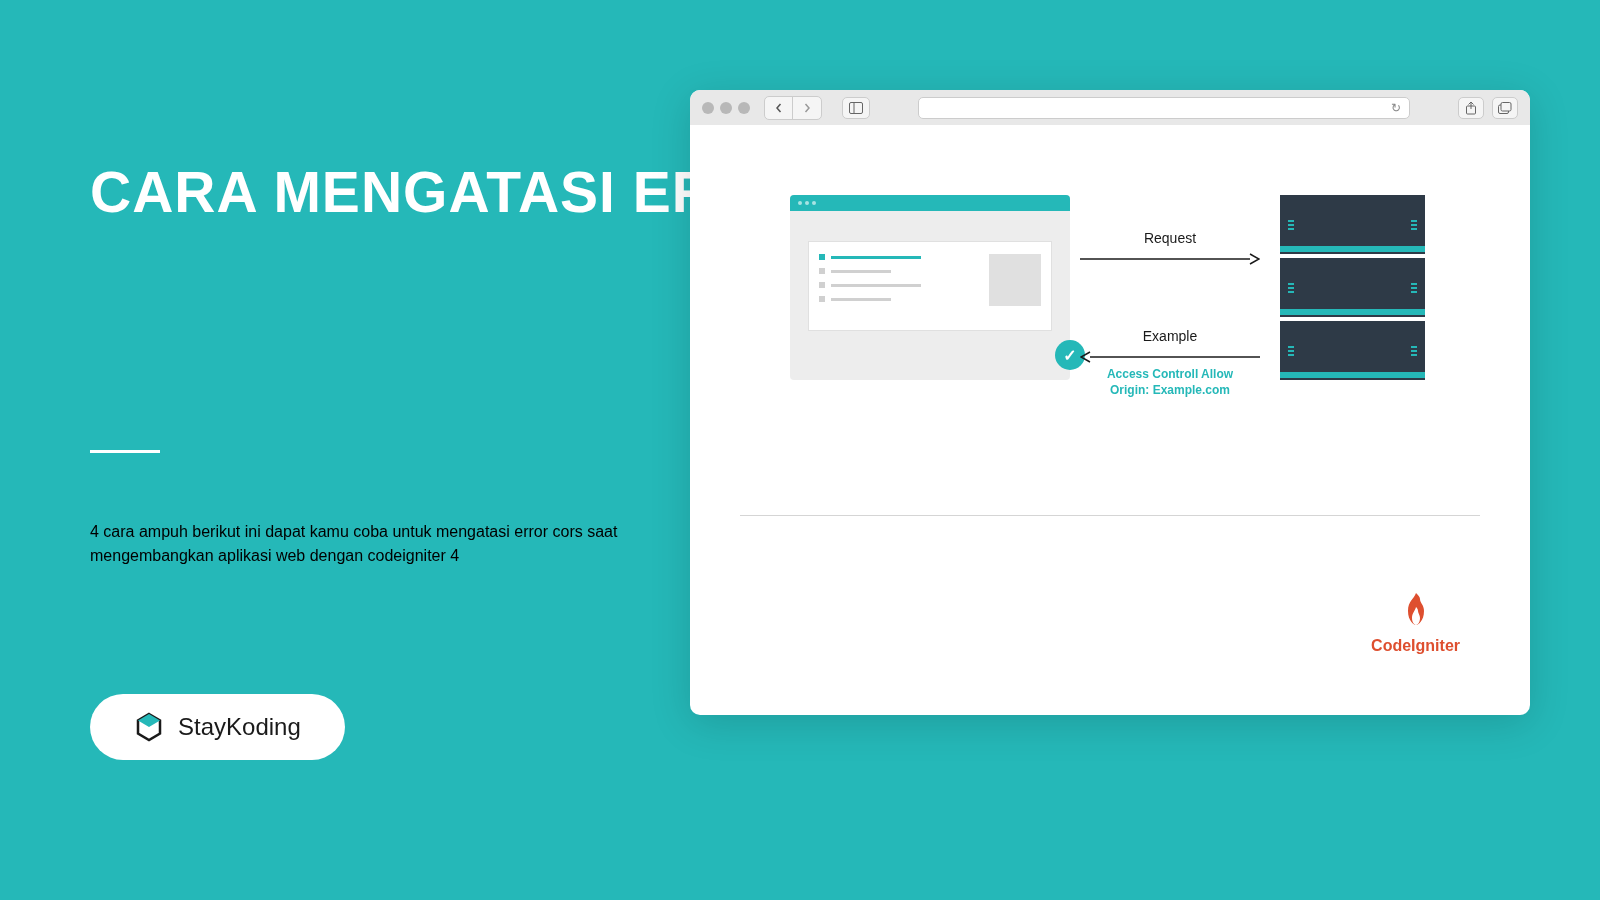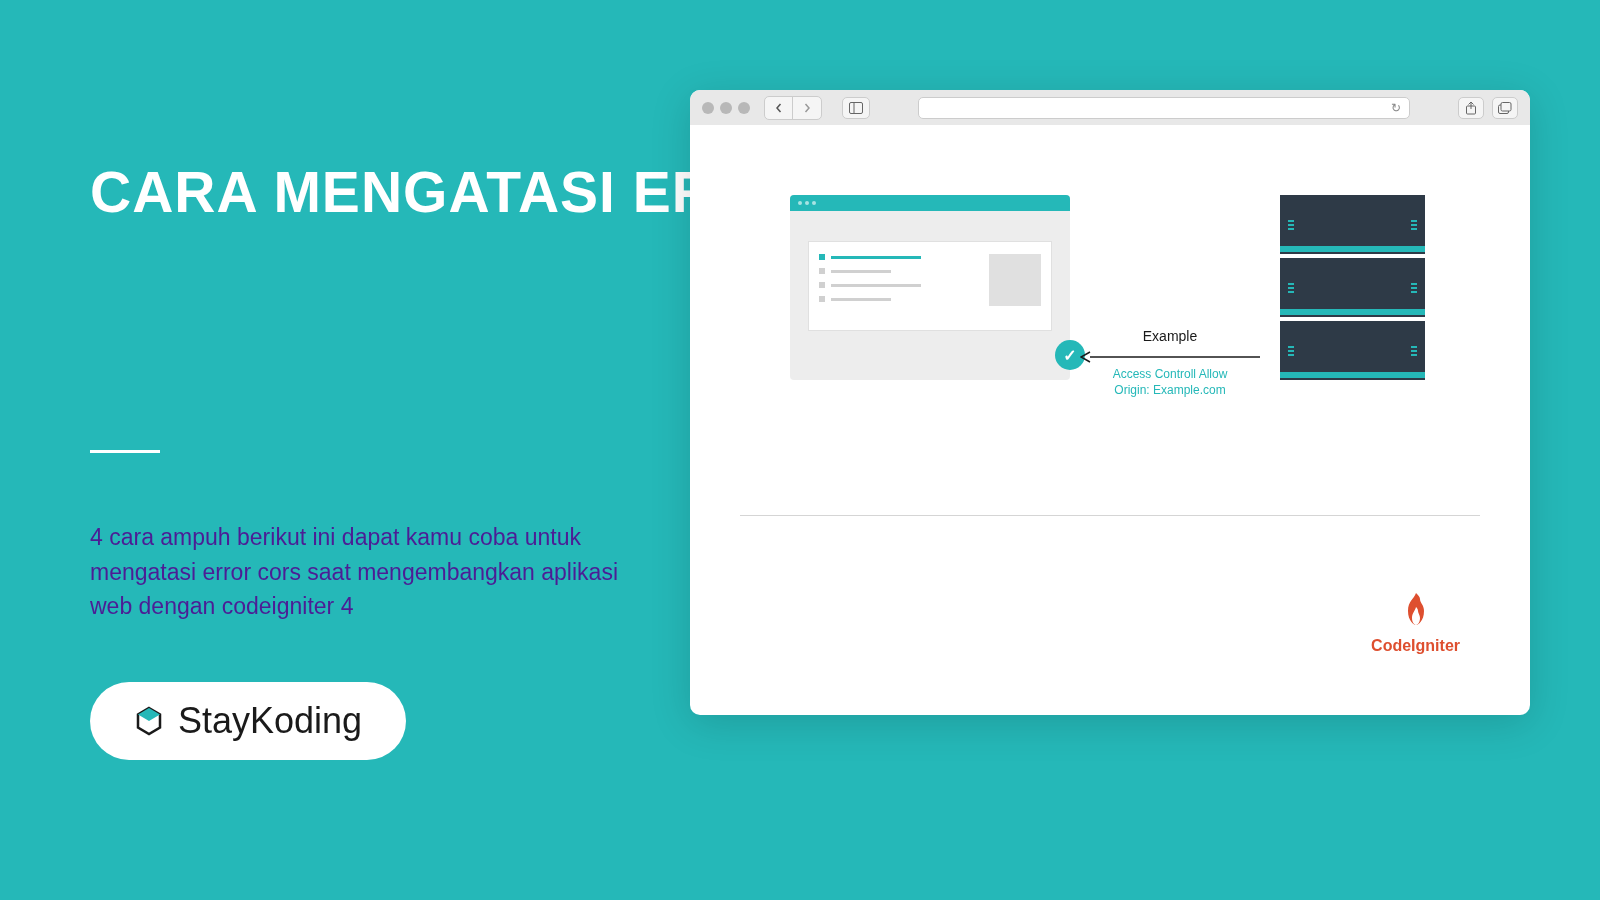--- a/index.html
+++ b/index.html
@@ -31,43 +31,43 @@
       top: 450px;
       width: 70px;
       height: 3px;
       background: #ffffff;
     }
     .description {
       position: absolute;
       left: 90px;
       top: 520px;
       width: 570px;
-      color: #4c1d95;
-      font-size: 23px;
+      color: #000000;
+      font-size: 16px;
       font-weight: 300;
       line-height: 1.5;
     }
     .brand-badge {
       position: absolute;
       left: 90px;
       bottom: 140px;
       background: #ffffff;
       border-radius: 40px;
       padding: 18px 44px;
       display: flex;
       align-items: center;
       gap: 14px;
     }
     .brand-icon {
       width: 30px;
       height: 30px;
     }
     .brand-text {
       color: #1a1a1a;
-      font-size: 36px;
+      font-size: 24px;
       font-weight: 500;
     }
     .browser-window {
       position: absolute;
       right: 70px;
       top: 90px;
       width: 840px;
       height: 625px;
       background: #ffffff;
       border-radius: 10px;
@@ -299,21 +299,21 @@
       position: relative;
       height: 12px;
     }
     .arrow-svg {
       width: 100%;
       height: 12px;
     }
     .arrow-caption {
       font-size: 12px;
       color: #25b8b8;
-      font-weight: 400;
+      font-weight: 700;
       margin-top: 6px;
       line-height: 1.3;
     }
     .check-badge {
       position: absolute;
       left: 315px;
       top: 155px;
       width: 30px;
       height: 30px;
       background: #25b8b8;
@@ -436,20 +436,29 @@
                 <div class="mini-bullet"></div>
                 <div class="mini-line short"></div>
               </div>
           </div>
           <div class="mini-thumb"></div>
         </div>
       </div>
 
       <div class="check-badge">✓</div>
 
+      <div class="arrow-request">
+        <div class="arrow-label">Request</div>
+        <div class="arrow-line">
+          <svg class="arrow-svg" viewBox="0 0 180 12">
+            <line x1="0" y1="6" x2="170" y2="6" stroke="#1a1a1a" stroke-width="1.5"></line>
+            <path d="M170 1 L179 6 L170 11" fill="none" stroke="#1a1a1a" stroke-width="1.5"></path>
+          </svg>
+        </div>
+      </div>
 
       <div class="arrow-response">
         <div class="arrow-label">Example</div>
         <div class="arrow-line">
           <svg class="arrow-svg" viewBox="0 0 180 12">
             <line x1="10" y1="6" x2="180" y2="6" stroke="#1a1a1a" stroke-width="1.5"></line>
             <path d="M10 1 L1 6 L10 11" fill="none" stroke="#1a1a1a" stroke-width="1.5"></path>
           </svg>
         </div>
         <div class="arrow-caption">

